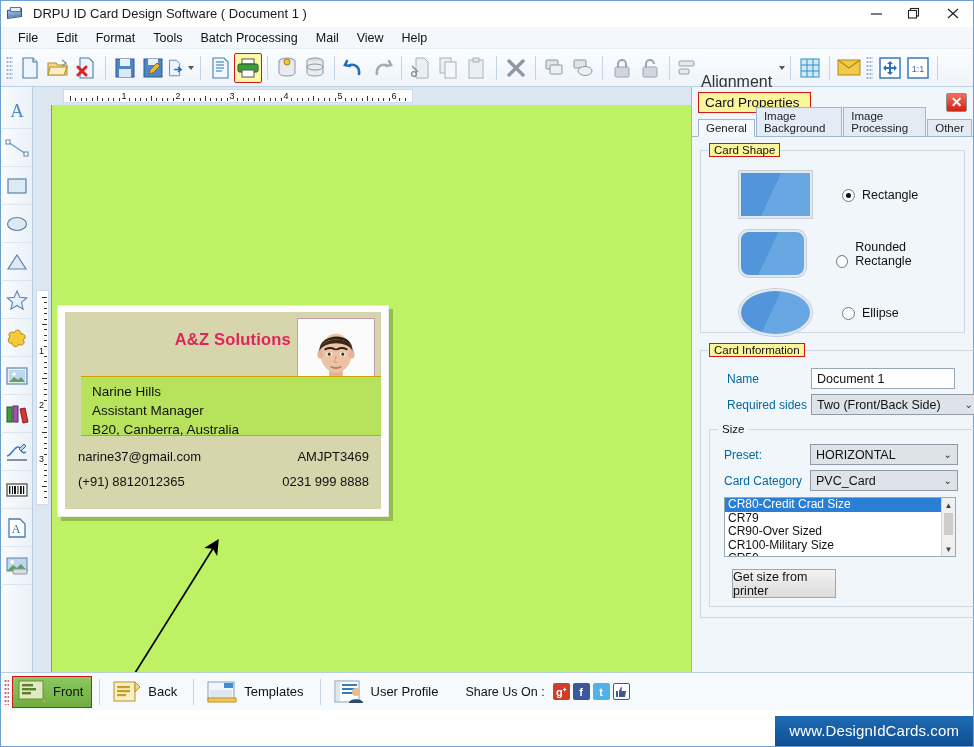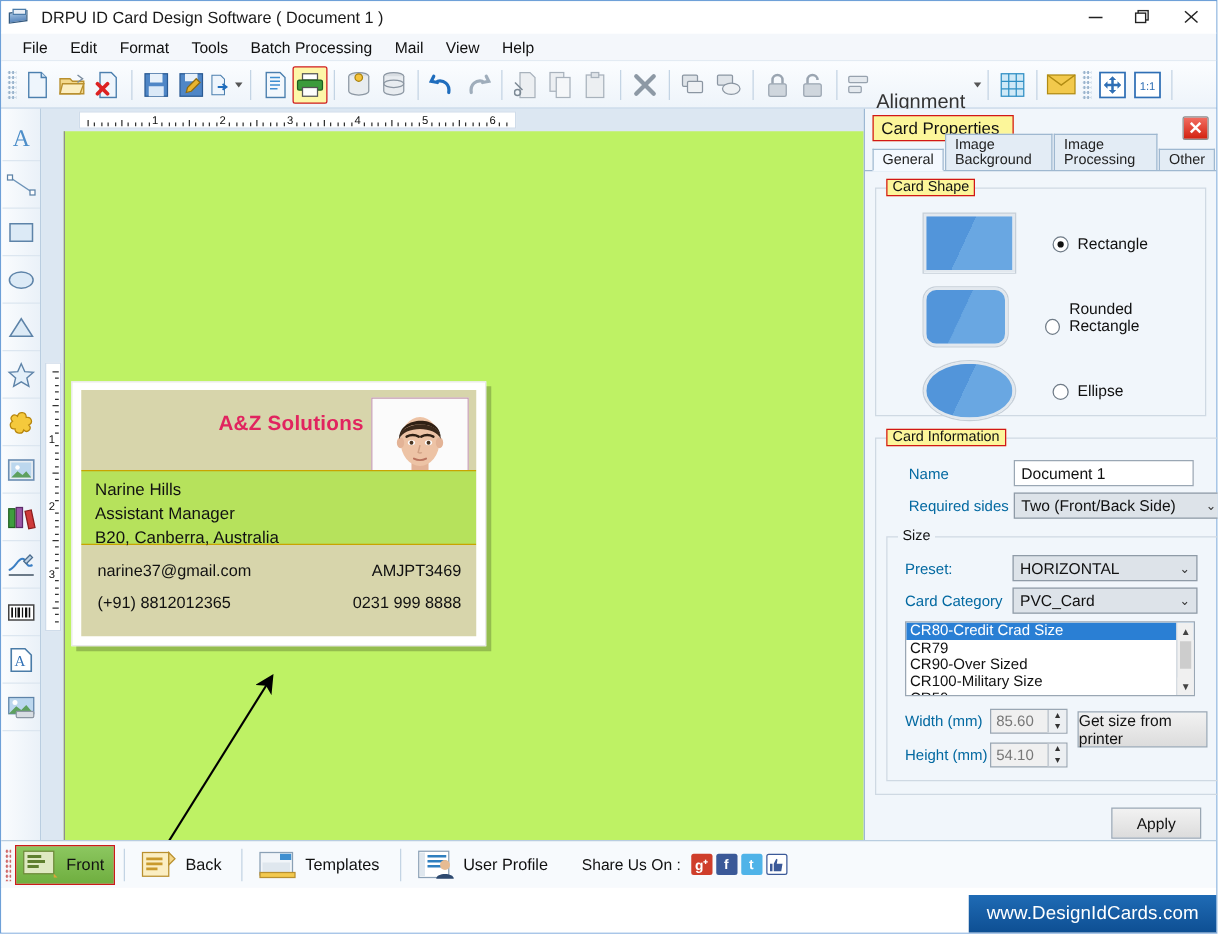--- a/index.html
+++ b/index.html
@@ -109,21 +109,21 @@
   .card-company {
     position:absolute; right:90px; top:18px;
     color:#e1245f; font-size:16.5px; font-weight:bold; letter-spacing:.2px;
     white-space:nowrap;
   }
   .card-photo {
     position:absolute; right:6px; top:6px; width:78px; height:88px;
     border:1px solid #c49ab0; overflow:hidden; background:#fff;
   }
   .card-greenband {
-    position:absolute; left:0; right:0; top:64px; height:60px;
+    position:absolute; left:16px; right:0; top:64px; height:60px;
     background:#b6e25c; border-top:1px solid #c8a400; border-bottom:1px solid #c8a400;
     padding: 5px 0 0 11px;
   }
   .card-greenband div { font-size:13.5px; color:#111; line-height:19px; }
   .card-bottom { position:absolute; left:0; right:0; top:126px; bottom:0; padding: 6px 12px 0 13px;}
   .crow { display:flex; justify-content:space-between; font-size:13px; color:#111;
       line-height:25px; }
   .crow .left { }
   .crow .right { }
 
@@ -845,50 +845,25 @@
               <div class="listrow">CR50</div>
               <div class="lb-scroll">
                 <div class="lb-arrow">▲</div>
                 <div class="lb-thumb"></div>
                 <div style="flex:1"></div>
                 <div class="lb-arrow">▼</div>
               </div>
             </div>
 
             <div style="display:flex;align-items:flex-start;margin:8px 0 0 6px;">
-              <div>
-                <div class="frow" style="margin:2px 0;">
-                  <div class="flabel" style="width:68px;">Width  (mm)</div>
-                  <div class="spin">
-                    <div class="val">85.60</div>
-                    <div class="btns">
-                        <div>▲</div>
-                        <div>▼</div>
-                      </div>
-                  </div>
-                </div>
-                <div class="frow" style="margin:7px 0 2px 0;">
-                  <div class="flabel" style="width:68px;">Height (mm)</div>
-                  <div class="spin">
-                    <div class="val">54.10</div>
-                    <div class="btns">
-                        <div>▲</div>
-                        <div>▼</div>
-                      </div>
-                  </div>
-                </div>
-              </div>
               <div class="btn" style="width:104px;height:29px;margin:4px 0 0 8px;">Get size from printer</div>
             </div>
           </fieldset>
         </fieldset>
 
-        <div style="display:flex;justify-content:flex-end;padding-right:4px;">
-          <div class="btn" style="width:72px;height:25px;">Apply</div>
-        </div>
 
       </div>
     </div>
   </div>
 
   <div class="bottombar">
     <div class="bgrip"></div>
 
     <div class="bbtn sel">
       <svg width="30" height="26" viewBox="0 0 30 26">

